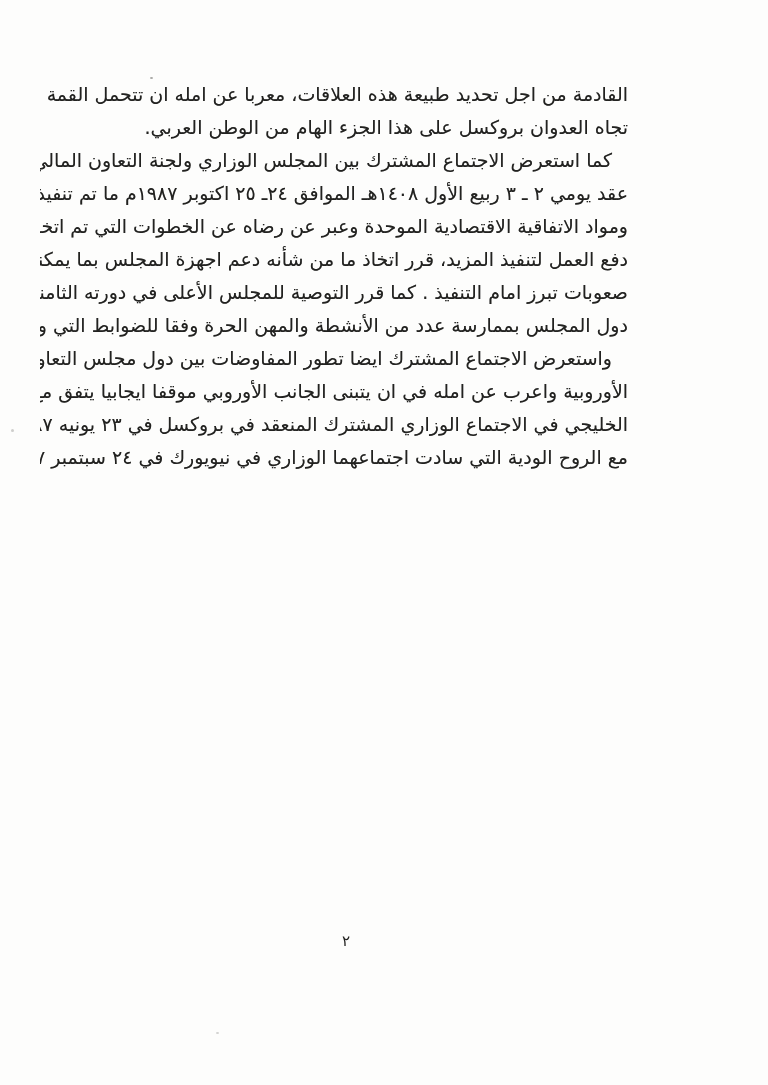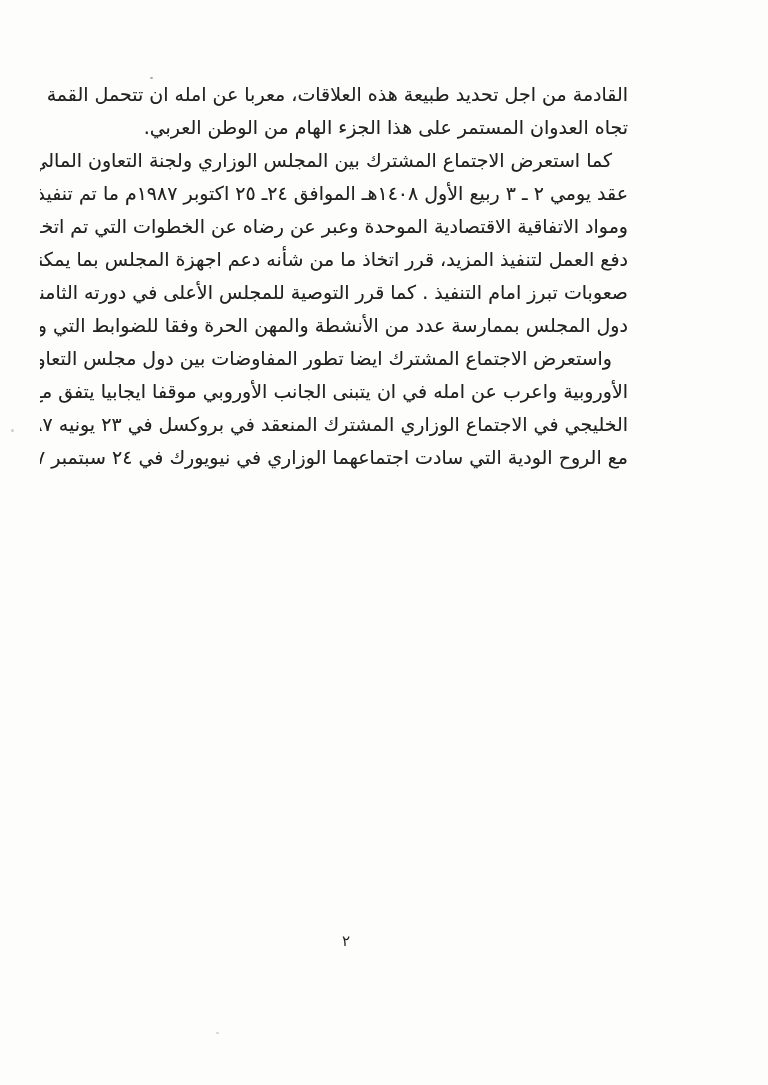--- a/index.html
+++ b/index.html
@@ -67,21 +67,21 @@
 </style>
 </head>
 <body>
 
 <div class="page">
 
   <div class="text-block">
 
     <div class="para">
       <div class="line">القادمة من اجل تحديد طبيعة هذه العلاقات، معربا عن امله ان تتحمل القمة القادمة مسؤولياتها</div>
-      <div class="line short">تجاه العدوان المستمر على هذا الجزء الهام من الوطن العربي.</div>
+      <div class="line short">تجاه العدوان بروكسل على هذا الجزء الهام من الوطن العربي.</div>
     </div>
 
     <div class="para">
       <div class="line indent">كما استعرض الاجتماع المشترك بين المجلس الوزاري ولجنة التعاون المالي والاقتصادي الذي</div>
       <div class="line">عقد يومي ٢ ـ ٣ ربيع الأول ١٤٠٨هـ الموافق ٢٤ـ ٢٥ اكتوبر ١٩٨٧م ما تم تنفيذه من بنود</div>
       <div class="line">ومواد الاتفاقية الاقتصادية الموحدة وعبر عن رضاه عن الخطوات التي تم اتخاذها . ورغبة منه في</div>
       <div class="line">دفع العمل لتنفيذ المزيد، قرر اتخاذ ما من شأنه دعم اجهزة المجلس بما يمكنها من التغلب على اية</div>
       <div class="line">صعوبات تبرز امام التنفيذ . كما قرر التوصية للمجلس الأعلى في دورته الثامنة السماح لمواطني</div>
       <div class="line short">دول المجلس بممارسة عدد من الأنشطة والمهن الحرة وفقا للضوابط التي وضعت لذلك.</div>
     </div>

